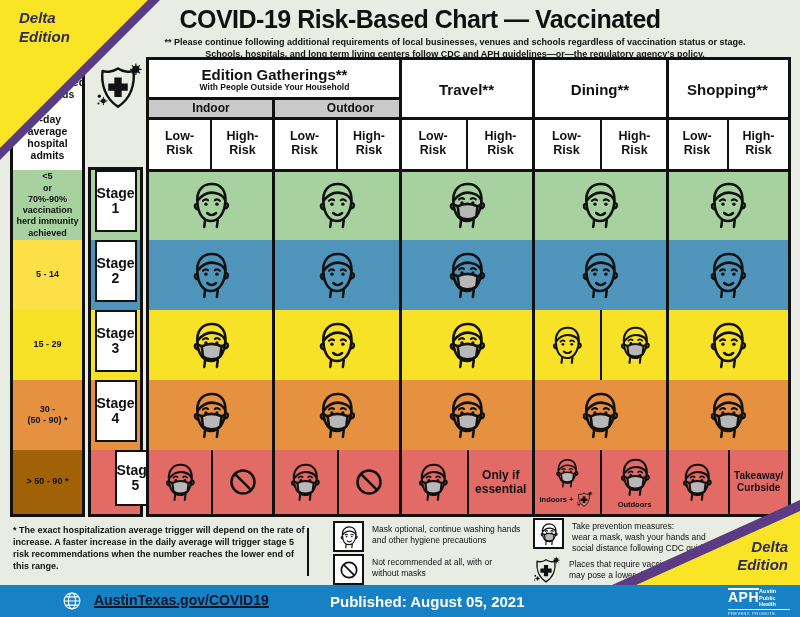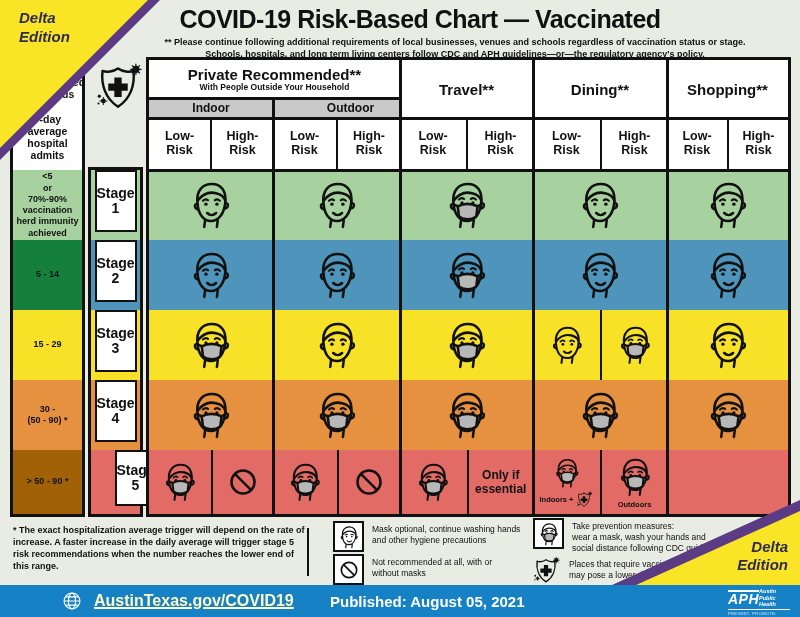--- a/index.html
+++ b/index.html
@@ -60,25 +60,25 @@
   .vl, .hl { position:absolute; background:#111; z-index:5; }
 
   
   .footnote { position:absolute; left:13px; top:524px; width:296px; font-size:9px; font-weight:bold; line-height:1.35; }
   .divider { position:absolute; left:307px; top:528px; width:2px; height:48px; background:#111; }
   .legend-item { position:absolute; display:flex; align-items:flex-start; gap:8px; }
   .legend-box { width:31px; height:31px; border:2px solid #111; background:#fff; display:flex; align-items:center; justify-content:center; flex:0 0 auto; }
   .legend-text { font-size:8.5px; line-height:1.3; white-space:pre-line; padding-top:3px; }
 
   .footer { position:absolute; left:0; top:585px; width:800px; height:32px; background:#1781c6; z-index:40; }
-  .footer a { position:absolute; left:94px; top:7px; color:#fef9c3; font-size:16px; font-weight:bold; text-decoration:underline; text-decoration-thickness:2px; }
+  .footer a { position:absolute; left:94px; top:7px; color:#0f172a; font-size:14px; font-weight:bold; text-decoration:underline; text-decoration-thickness:2px; }
   .footer .pub { position:absolute; left:330px; top:8px; color:#fff; font-size:15px; font-weight:bold; }
   .globe { position:absolute; left:60px; top:4px; }
   .aph { position:absolute; right:10px; top:3px; color:#fff; width:62px; }
-  .aph .row { display:flex; gap:0; align-items:flex-end;font-style:italic; }
+  .aph .row { display:flex; gap:0; align-items:flex-start; }
   .aph .acr { font-size:14px; font-weight:bold; border-top:2px solid #fff; line-height:1.1; letter-spacing:0.5px; }
   .aph .name { font-size:5.5px; font-weight:bold; line-height:1.2; }
   .aph .motto { font-size:4px; border-top:1px solid #fff; margin-top:1px; padding-top:1px; letter-spacing:0.4px; color:#d9eaf8; }
 
   .icon-line { stroke:#111; fill:none; stroke-linecap:round; stroke-linejoin:round; }
 </style>
 </head>
 <body>
 
 <svg style="position:absolute;width:0;height:0" aria-hidden="true">
@@ -145,21 +145,21 @@
 
   <div class="thr-col">
     <div class="thr-head">
       <div class="t1">Recommended thresholds</div>
       <div class="t2">7-day average hospital admits</div>
     </div>
     <div id="thr-cells">
         <div class="thr-cell pre" style="top: 107px; height: 70px; background: rgb(167, 210, 160);">&lt;5
 or
 70%-90% vaccination herd immunity achieved</div>
-        <div class="thr-cell pre" style="top: 177px; height: 70px; background: #15803d;">5 - 14</div>
+        <div class="thr-cell pre" style="top: 177px; height: 70px; background: #fde047;">5 - 14</div>
         <div class="thr-cell pre" style="top: 247px; height: 70px; background: rgb(248, 226, 39); text-align: right;">15 - 29</div>
         <div class="thr-cell pre" style="top: 317px; height: 70px; background: rgb(229, 145, 64);">30 -
 (50 - 90) *</div>
         <div class="thr-cell pre" style="top: 387px; height: 64px; background: #a16207;">&gt; 50 - 90 *</div>
       </div>
   </div>
 
   <svg class="shield-top" width="52" height="52">
       <use href="#i-shield" xlink:href="#i-shield"></use>
     </svg>
@@ -179,21 +179,21 @@
           <div class="stage-box">Stage 4</div>
         </div>
         <div class="stage-cell" style="top: 280px; height: 64px; background: rgb(226, 107, 102); padding-left: 40px;">
           <div class="stage-box">Stage 5</div>
         </div>
       </div>
   </div>
 
   <div class="table">
     <div class="tc hdr-private">
-      <div class="big">Private Recommended**</div>
+      <div class="big">Edition Gatherings**</div>
       <div class="small">With People Outside Your Household</div>
     </div>
     <div class="tc hdr-plain" style="left:251px;width:133px;">Travel**</div>
     <div class="tc hdr-plain" style="left:518px;width:121px;">Shopping**</div>
     <div class="tc hdr-plain" style="left:384px;width:134px;">Dining**</div>
     <div class="tc gray-cell" style="left:0;width:124px;">Indoor</div>
     <div class="tc gray-cell" style="left:124px;width:127px;padding-left:28px;">Outdoor</div>
 
     <div id="lowhigh">
         <div class="lh-cell" style="left: 0px; width: 61px;">
@@ -448,20 +448,35 @@
               </div>
             </div>
             <div class="half hi">
               <div class="cellwrap">
                 <svg width="44" height="44">
                   <use href="#i-face-mask" xlink:href="#i-face-mask"></use>
                 </svg>
                 <div class="caption">
                   <span>Outdoors</span>
                 </div>
+              </div>
+            </div>
+          </div>
+          <div class="sec" style="left: 518px; width: 121px;">
+            <div class="half">
+              <div class="cellwrap">
+                <svg width="44" height="44">
+                  <use href="#i-face-mask" xlink:href="#i-face-mask"></use>
+                </svg>
+              </div>
+            </div>
+            <div class="half hi">
+              <div class="cellwrap">
+                <div class="cell-text small">Takeaway/
+Curbside</div>
               </div>
             </div>
           </div>
         </div>
       </div>
 
     <div class="vl" style="left:122.5px;top:38px;width:3px;height:416px;"></div>
     <div class="vl" style="left:249.5px;top:0;width:3px;height:454px;"></div>
     <div class="vl" style="left:382.5px;top:0;width:3px;height:454px;"></div>
     <div class="vl" style="left:516.5px;top:0;width:3px;height:454px;"></div>

